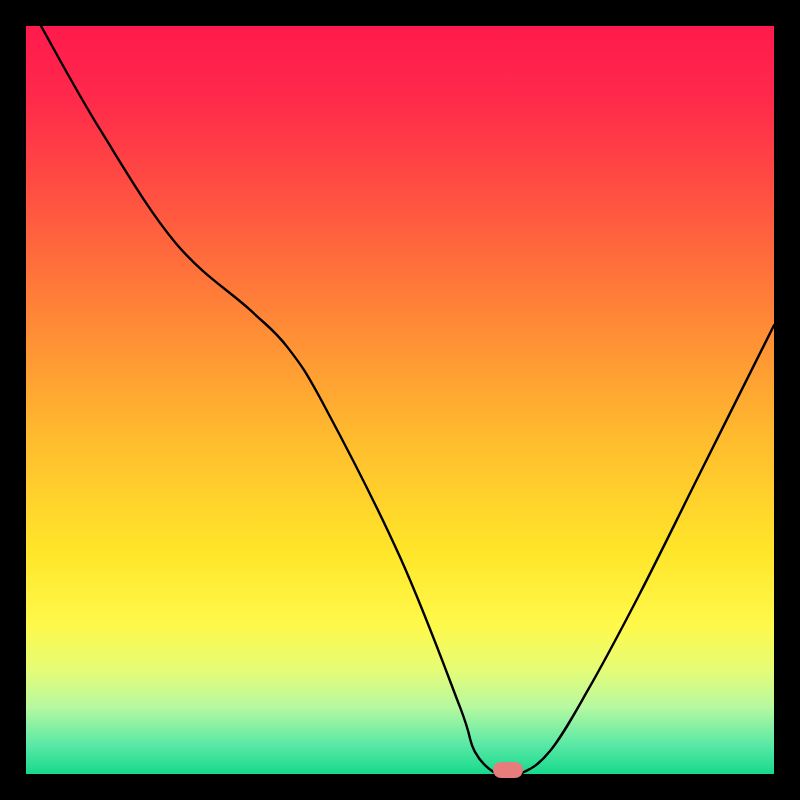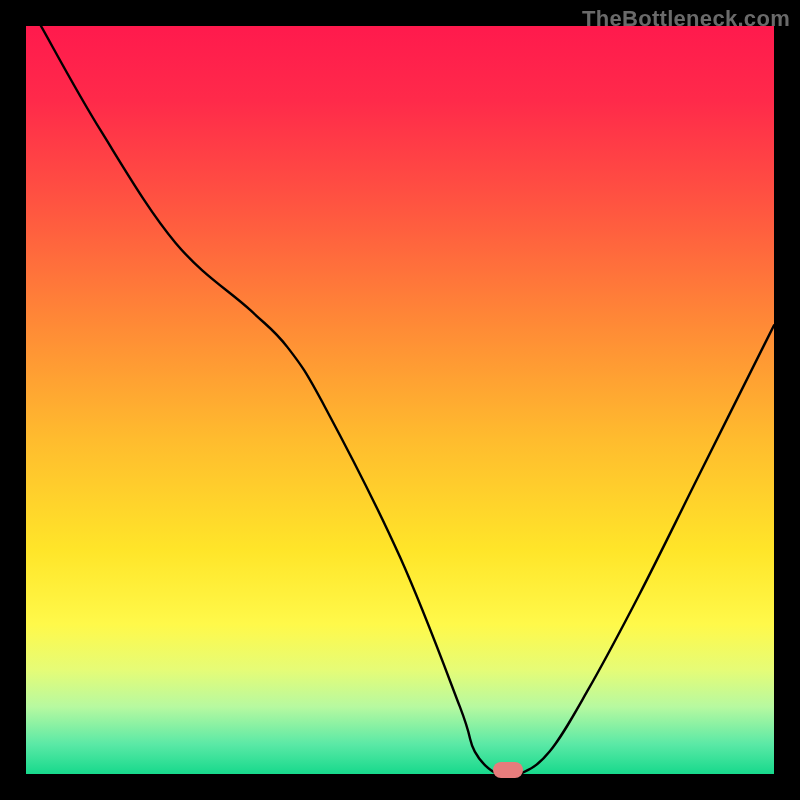--- a/index.html
+++ b/index.html
@@ -72,15 +72,14 @@
   <div class="plot-area">
 
     <svg class="curve" viewBox="0 0 748 748" preserveAspectRatio="none">
       <path id="curve-path" d="M 14.96 0 C 25.7312 18.849600000000006 50.564800000000005 65.67440000000002 74.8 104.72000000000003 C 99.03519999999999 143.76560000000003 122.672 184.60640000000006 149.6 216.92000000000007 C 176.528 249.23360000000008 204.204 265.3904 224.4 284.24 C 244.596 303.0896 248.336 304.13680000000005 261.8 321.64000000000004 C 275.264 339.14320000000004 279.004 343.7808 299.2 381.48 C 319.39599999999996 419.17920000000004 349.7648 477.22400000000005 374 531.08 C 398.2352 584.936 420.376 645.6736000000001 433.84 680.6800000000001 C 447.304 715.6864 442.068 713.4423999999999 448.8 725.56 C 455.53200000000004 737.6776 463.1616 743.9608 471.24 748 C 479.3184 752.0392 484.2552 752.0392 493.68 748 C 503.1048 743.9608 511.48240000000004 740.3703999999999 523.6 725.56 C 535.7176000000001 710.7496 544.8432 693.9944 561 665.72 C 577.1568 637.4456 593.164 607.5256 613.36 568.48 C 633.556 529.4344 648.9648000000001 497.2704 673.2 448.8 C 697.4352 400.3296 734.5360000000001 326.128 748 299.2" fill="none" stroke="#000" stroke-width="2.4" stroke-linejoin="round" stroke-linecap="round"></path>
     </svg>
 
     <div class="marker" id="marker" style="left: 482.46px; top: 744.26px;"></div>
 
   </div>
 
-  <div class="watermark">TheBottleneck.com</div>
 
 </div>
 
 </body></html>

